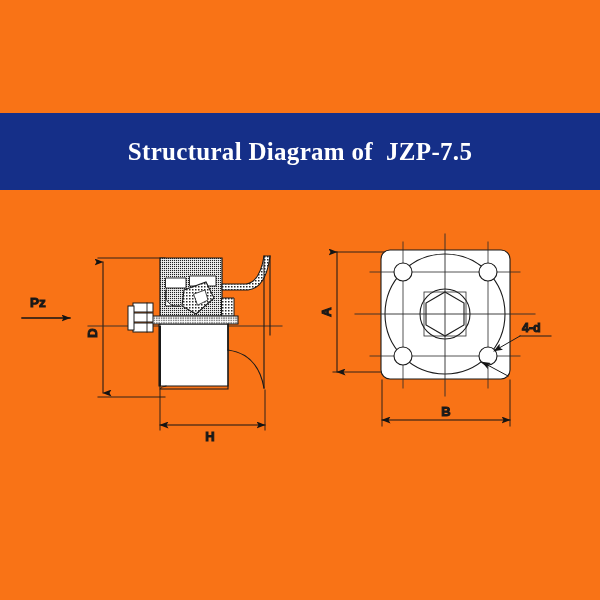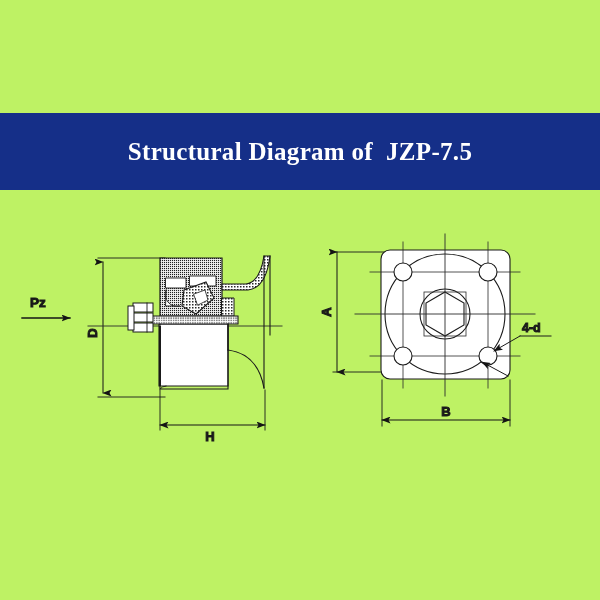--- a/index.html
+++ b/index.html
@@ -12,21 +12,21 @@
     width: 600px;
     height: 600px;
     overflow: hidden;
     font-family: "Liberation Sans", sans-serif;
     position: relative;
   }
   #page {
     position: relative;
     width: 600px;
     height: 600px;
-    background: #bef264;
+    background: #f97316;
   }
   
   #title-banner {
     position: absolute;
     left: 0;
     top: 113px;
     width: 600px;
     height: 77px;
     background: #152f88;
     display: flex;

